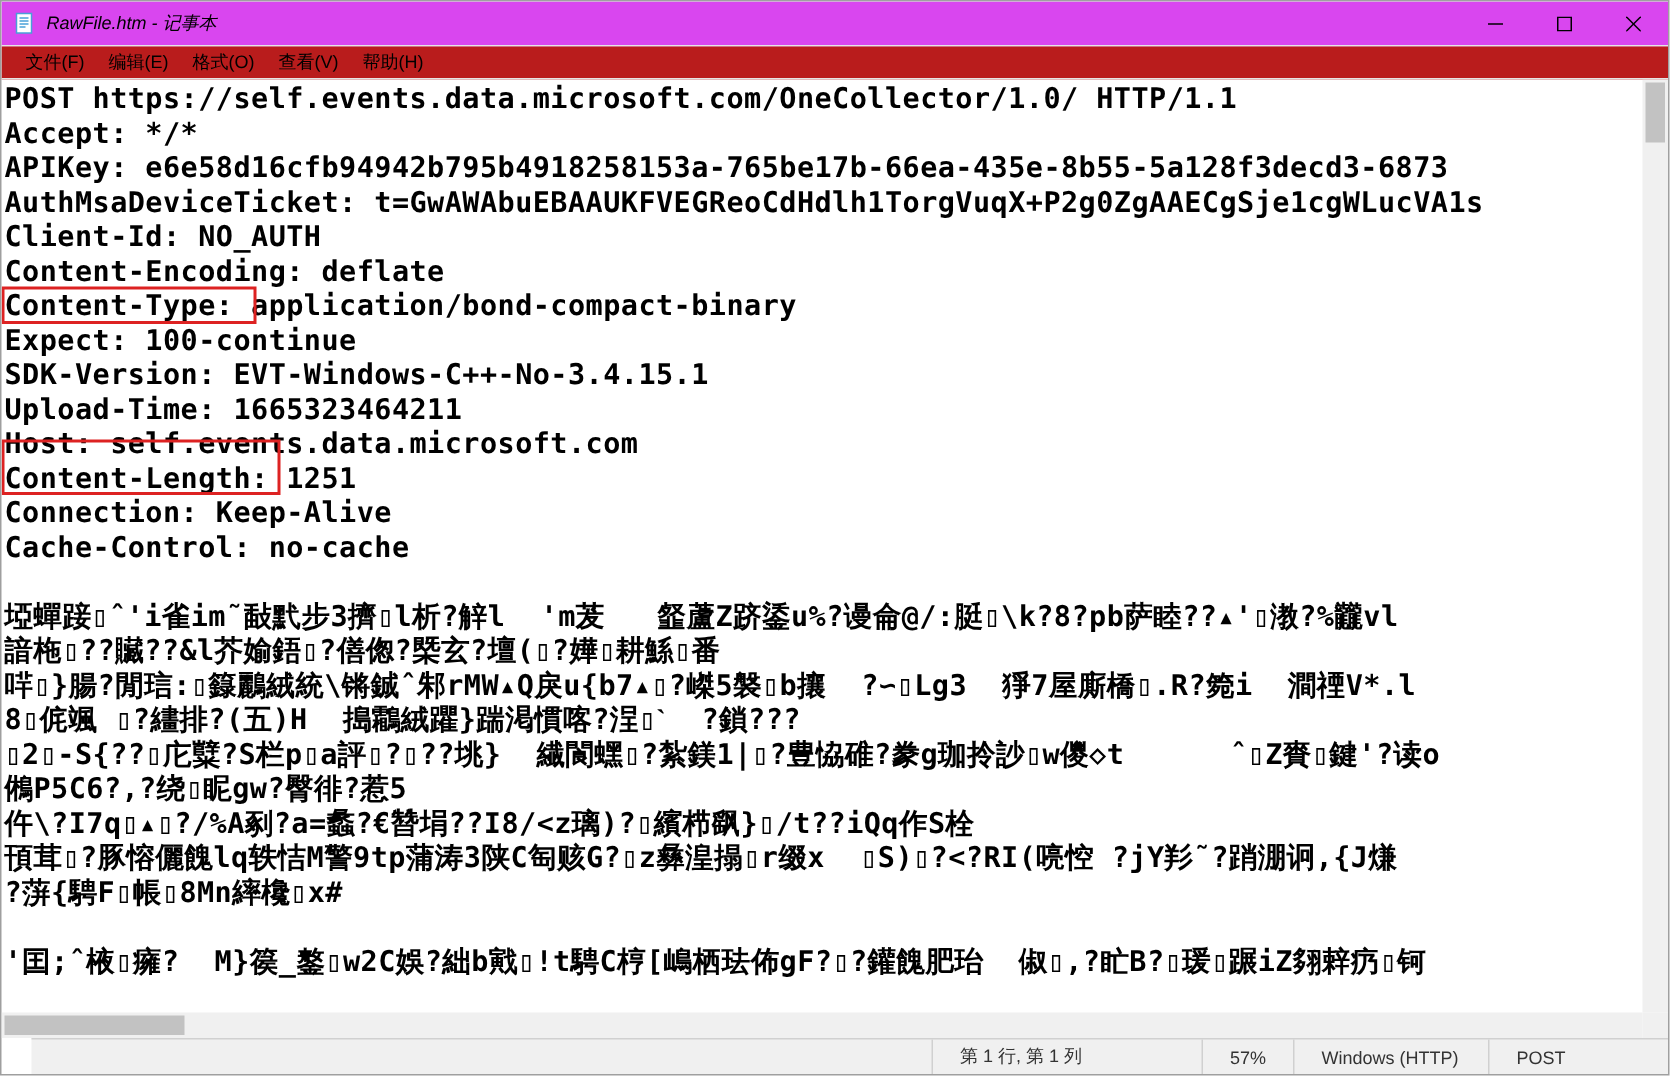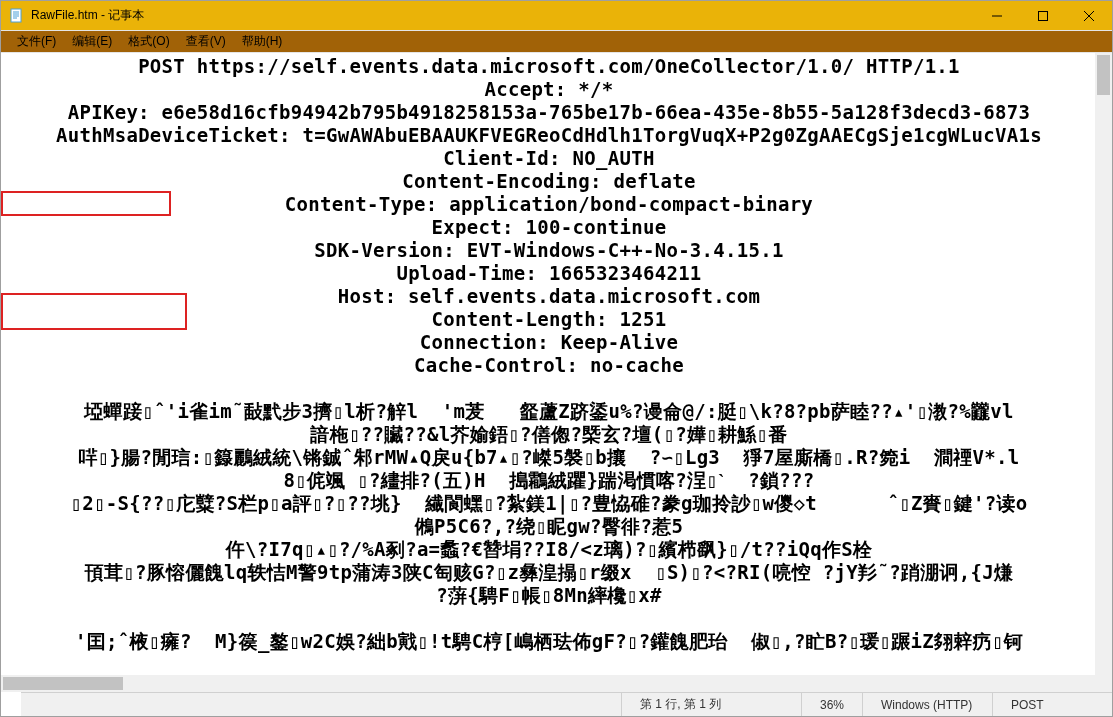--- a/index.html
+++ b/index.html
@@ -8,25 +8,26 @@
   background: #fff;
   width: 1113px;
   height: 717px;
   overflow: hidden;
   display: flex;
   flex-direction: column;
   border: 1px solid #9f9f9f;
 }
 .titlebar {
   height: 30px;
-  background: #eab308;
+  background: #d946ef;
   display: flex;
   align-items: center;
   padding-left: 8px;
   border-bottom: 1px solid #e5e5e5;
+  font-style: italic;
 }
 .titlebar-icon {
   width: 16px; height: 16px;
   margin-right: 6px;
   display: flex; align-items: center; justify-content: center;
 }
 .titlebar-title {
   font-size: 12px;
   color: #000;
   flex: 1;
@@ -39,21 +40,21 @@
   width: 46px;
   height: 100%;
   display: flex;
   align-items: center;
   justify-content: center;
   color: #000;
 }
 .win-btn svg { display: block; }
 .menubar {
   height: 22px;
-  background: #a16207;
+  background: #b91c1c;
   display: flex;
   align-items: center;
   padding-left: 8px;
   border-bottom: 1px solid #e5e5e5;
   font-size: 12px;
 }
 .menubar .menu-item {
   padding: 2px 8px;
   cursor: default;
 }
@@ -68,21 +69,20 @@
   font-family: "SimSun", "NSimSun", "Consolas", monospace;
   font-size: 19px;
   line-height: 23px;
   font-weight: bold;
   white-space: pre;
   color: #000;
   padding: 2px 0 0 2px;
   letter-spacing: 0.3px;
   overflow: hidden;
   position: relative;
-  text-align: center;
 }
 .redbox {
   position: absolute;
   border: 2px solid #d22;
   pointer-events: none;
 }
 .scrollbar-v {
   position: absolute;
   right: 0; top: 0;
   width: 17px;
@@ -209,16 +209,16 @@
     </div>
   <div class="scrollbar-h">
       <div class="thumb"></div>
     </div>
   <div class="scroll-corner"></div>
 </div>
 
 <div class="statusbar">
   <div class="spacer"></div>
   <div class="seg" style="min-width:180px">第 1 行, 第 1 列</div>
-  <div class="seg" style="min-width:60px">36%</div>
+  <div class="seg" style="min-width:60px">57%</div>
   <div class="seg" style="min-width:130px">Windows (HTTP)</div>
   <div class="seg" style="min-width:120px">POST</div>
 </div>
 
 </body></html>

